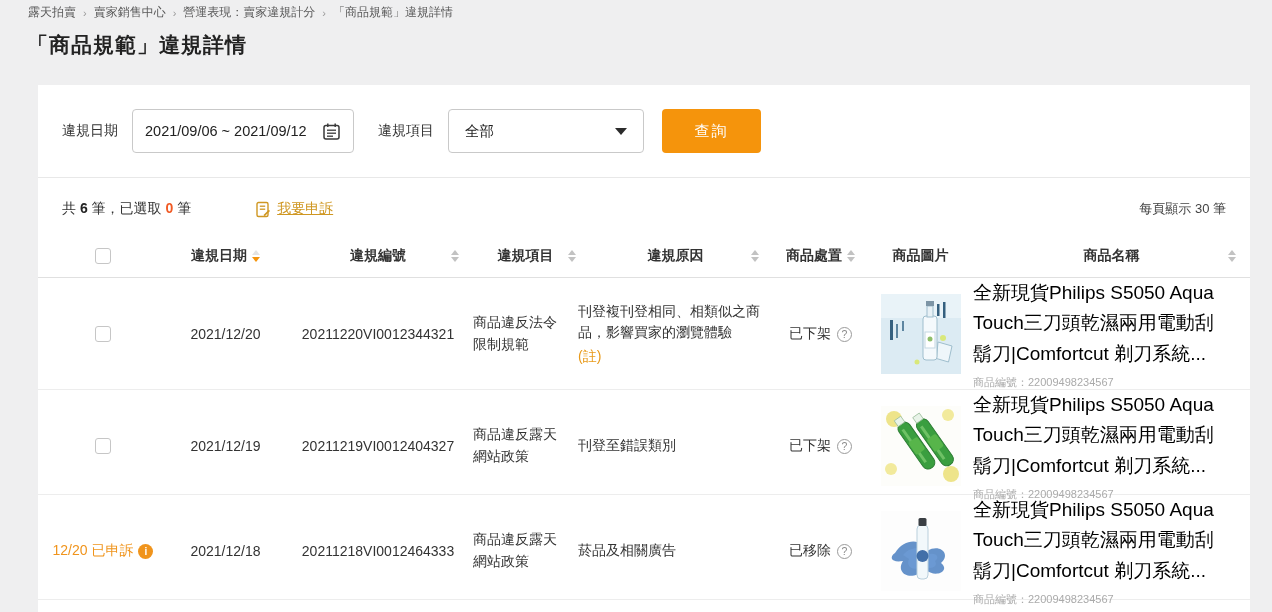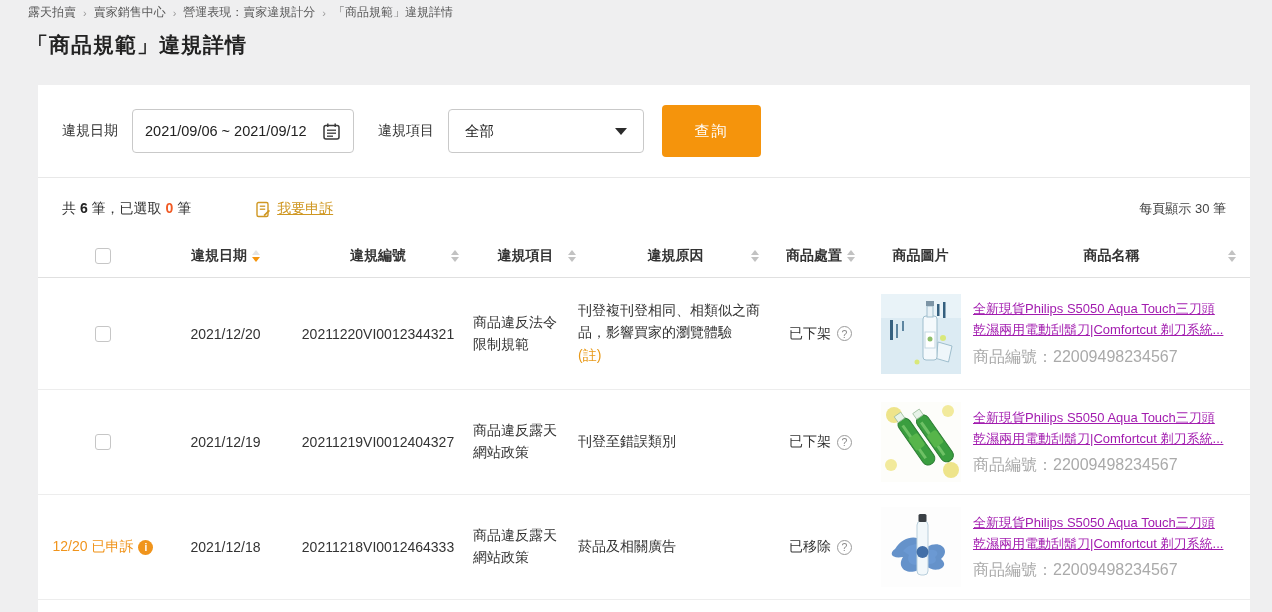--- a/index.html
+++ b/index.html
@@ -46,21 +46,21 @@
     border:1px solid #c9c9c9; border-radius:4px; background:#fff;
     display:flex; align-items:center; padding:0 16px;
     font-size:14.5px; color:#222; cursor:pointer;
   }
   .caret-down {
     margin-left:auto; width:0; height:0;
     border-left:6px solid transparent; border-right:6px solid transparent;
     border-top:7px solid #2b2b2b;
   }
   .search-btn {
-    margin-left:18px; width:99px; height:52px;
+    margin-left:18px; width:99px; height:44px;
     background:#f5940c; border:none; border-radius:4px;
     color:#fff; font-size:15px; letter-spacing:2px; cursor:pointer;
     font-family:Liberation Serif, serif;
   }
   
   .summary-row {
     display:flex; align-items:center;
     height:56px; padding:6px 24px 0 24px;
     font-size:14px; color:#333;gap:36px;
   }
@@ -112,22 +112,22 @@
   .item-text, .reason-text { line-height:1.55; color:#333; padding-right:8px; }
   .note-link { color:#e89a1a; cursor:pointer; display:inline-block; margin-top:2px; }
   .dispo { display:flex; align-items:center; gap:6px; }
   .help-icon {
     width:15px; height:15px; border-radius:50%; border:1px solid #9b9b9b;
     color:#8a8a8a; font-size:10.5px; font-style:normal;
     display:inline-flex; align-items:center; justify-content:center; cursor:pointer;
   }
   .thumb { width:80px; height:80px; display:block; }
   .name-cell { flex-direction:column; align-items:flex-start; justify-content:center; padding-right:26px; }
-  .prod-name { font-size:13px; line-height:1.6; color:#a21caf;text-decoration:underline; }
-  .prod-id { margin-top:6px; font-size:16px; color:#aaaaaa; }
+  .prod-name { font-size:19px; line-height:1.6; color:#000000; }
+  .prod-id { margin-top:6px; font-size:11px; color:#aaaaaa; }
 </style>
 </head>
 <body>
 
 <div class="breadcrumb">
   <span class="crumb">露天拍賣</span>
   <span class="sep">›</span>
   <span class="crumb">賣家銷售中心</span>
   <span class="sep">›</span>
   <span class="crumb">營運表現：賣家違規計分</span>

